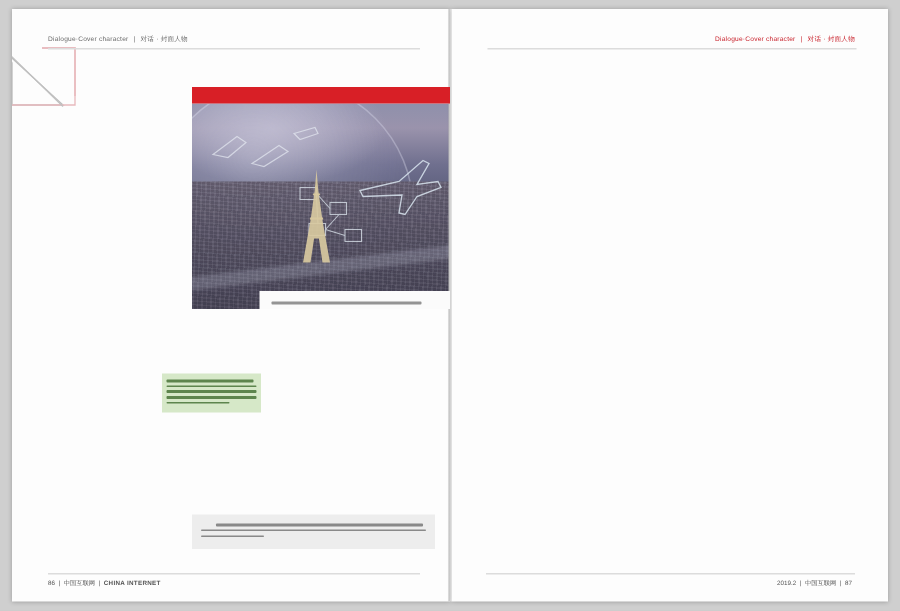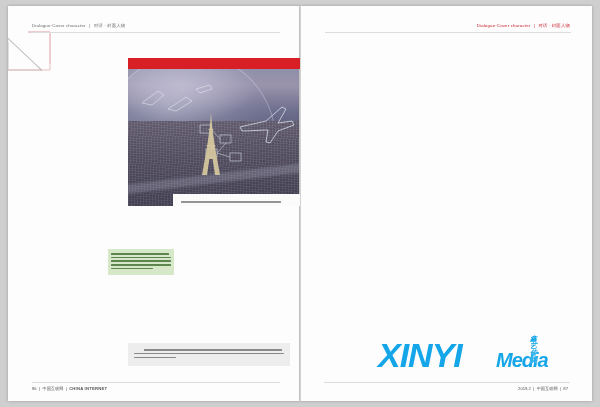--- a/index.html
+++ b/index.html
@@ -331,19 +331,14 @@
     <div class="footer-rule" style="right:22px;bottom:18px;width:246px;"></div>
     <div class="footer foot-right">
       <span>2019.2</span>
       <span>&nbsp;|&nbsp;</span>
       <span>中国互联网</span>
       <span>&nbsp;|&nbsp;</span>
       <span>87</span>
     </div>
   </div>
 
-  <div class="watermark">
-    <span class="wm-main">XINYI</span>
-    <span class="wm-sub">Media</span>
-    <span class="wm-tiny">鑫艺传媒</span>
-  </div>
 
 </div>
 
 </body></html>

